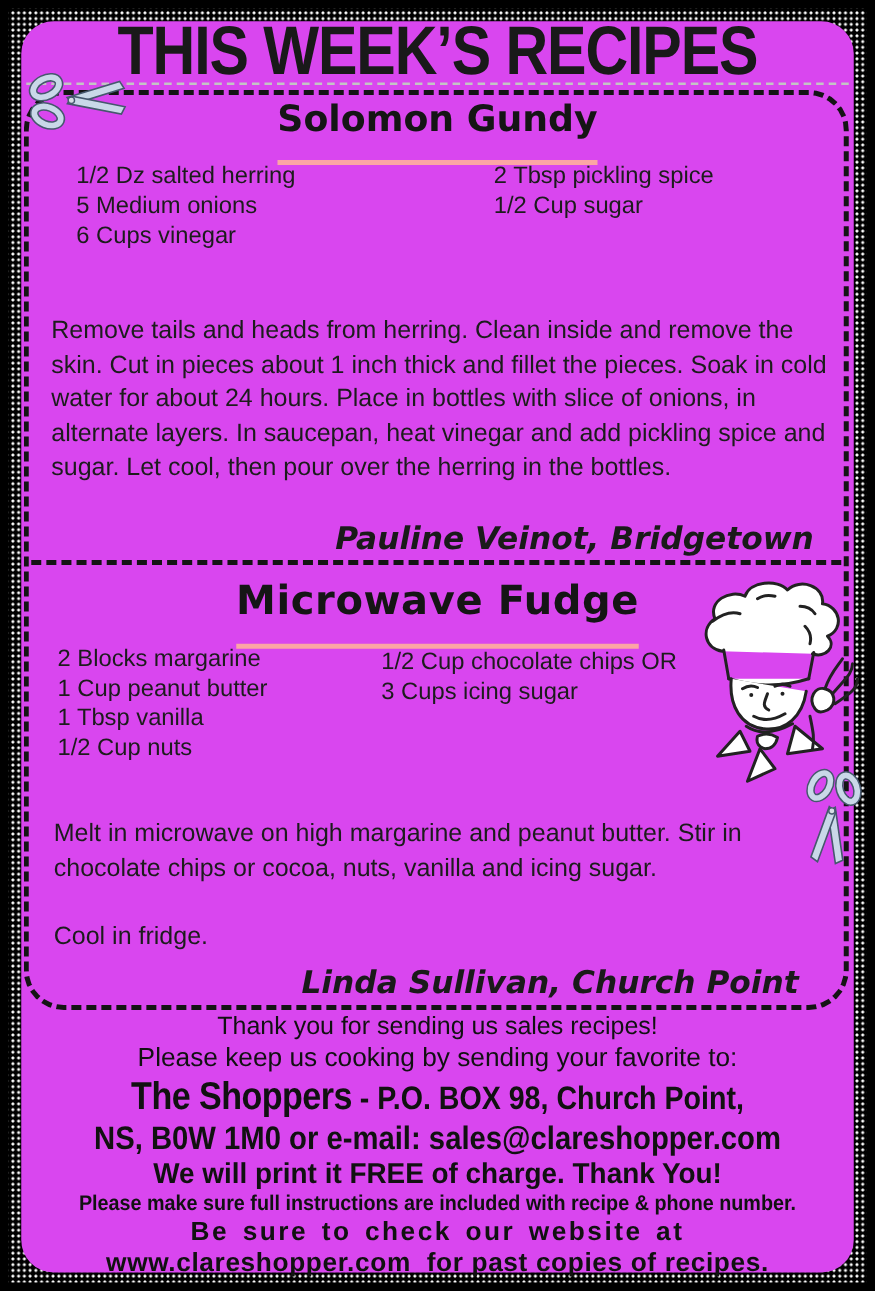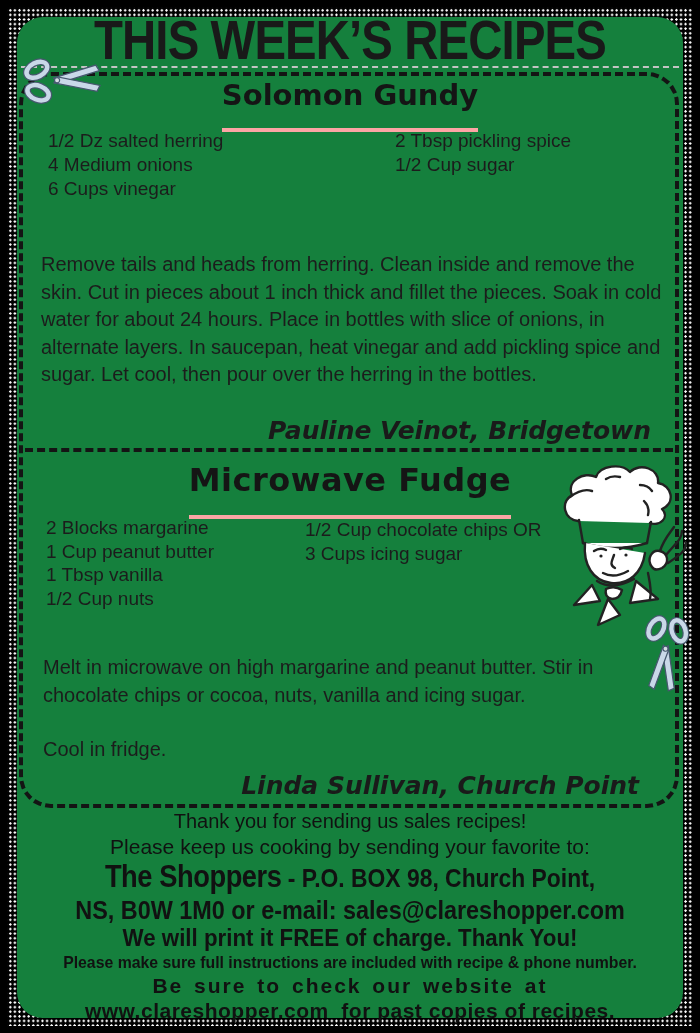--- a/index.html
+++ b/index.html
@@ -16,21 +16,21 @@
   
   .dots-band {
     position: absolute; inset: 7px;
     background-color: #000;
     background-image: radial-gradient(#fff 1.05px, rgba(255,255,255,0) 1.35px);
     background-size: 4.6px 4.6px;
     background-position: 1px 1px;
   }
   .content {
     position: absolute; inset: 17px 17px 15px 17px;
-    background: #15803d;
+    background: #d946ef;
     border-radius: 26px;
   }
 
   
   .main-title {
     position: absolute; top: -4px; left: 0; right: 0;
     text-align: center;
     font-size: 55px; line-height: 54px;
     font-weight: bold;
     letter-spacing: -1px;
@@ -60,21 +60,21 @@
     position: absolute; left: 0; right: 0;
     text-align: center;
     font-family: "DejaVu Sans", sans-serif;
     font-weight: bold; color: #151515;
   }
   .recipe-title .ul { border-bottom: 4px solid #fca5a5; padding-bottom: 16px; display: inline-block; }
   .r1-title { top: 61px;  font-size: 29px; }
   .r2-title { top: 444px; font-size: 32px; letter-spacing: 0.5px; }
 
   .ing { position: absolute; font-size: 19px; line-height: 24px; color: #1c1c1c; }
-  .r1-ing-left  { left: 31px;  top: 112px; }
+  .r1-ing-left  { left: 44px;  top: 112px; }
   .r1-ing-right { left: 378px; top: 112px; }
   .r2-ing-left  { left: 29px;  top: 499px; line-height: 23.5px; }
   .r2-ing-right { left: 288px; top: 501px; line-height: 23.5px; }
 
   .para {
     position: absolute;
     font-size: 20px; line-height: 27.5px; color: #1c1c1c;
   }
   .r1-para { left: 24px; top: 234px; width: 624px; }
   .r2-para { left: 26px; top: 637px; width: 578px; }
@@ -151,21 +151,21 @@
         <circle cx="44" cy="29" r="3.1" fill="#d6dde4" stroke="#46586e" stroke-width="1.4"></circle>
       </svg>
     </div>
 
     <h2 class="recipe-title r1-title">
       <span class="ul">Solomon Gundy</span>
     </h2>
 
     <div class="ing r1-ing-left">
       <div>1/2 Dz salted herring</div>
-      <div>4 Medium onions</div>
+      <div>5 Medium onions</div>
       <div>6 Cups vinegar</div>
     </div>
     <div class="ing r1-ing-right">
       <div>2 Tbsp pickling spice</div>
       <div>1/2 Cup sugar</div>
     </div>
 
     <p class="para r1-para">Remove tails and heads from herring. Clean inside and remove the skin. Cut in pieces about 1 inch thick and fillet the pieces. Soak in cold water for about 24 hours. Place in bottles with slice of onions, in alternate layers. In saucepan, heat vinegar and add pickling spice and sugar. Let cool, then pour over the herring in the bottles.</p>
     <div class="attr r1-attr">Pauline Veinot, Bridgetown</div>
 

